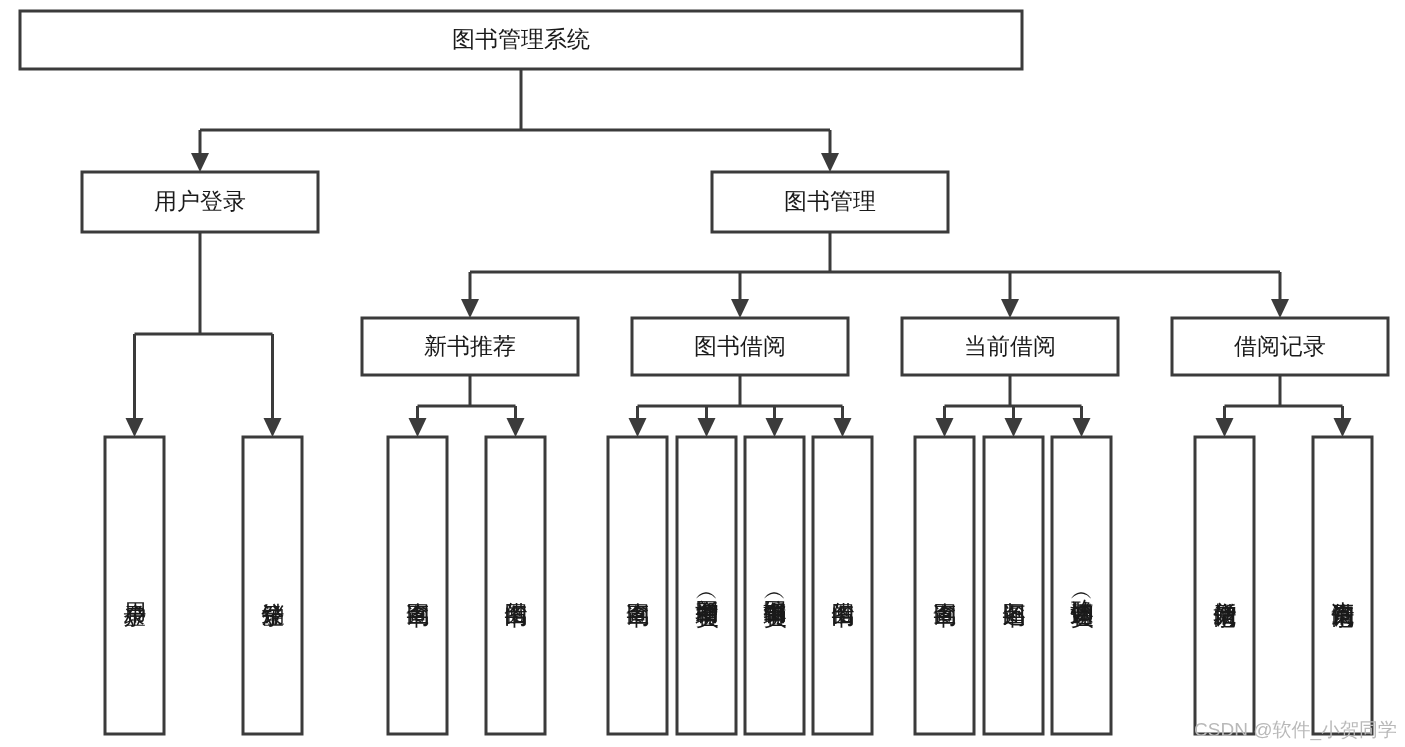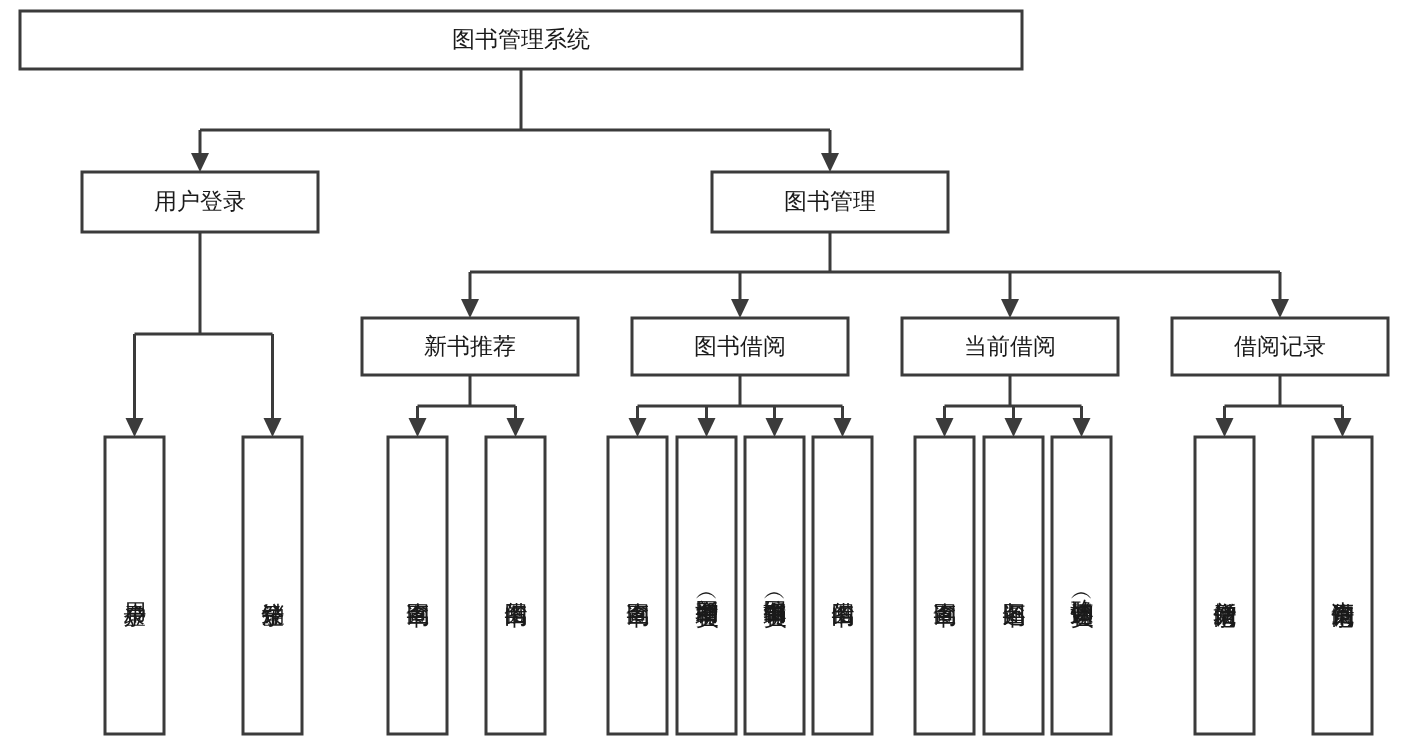--- a/index.html
+++ b/index.html
@@ -176,14 +176,15 @@
       <div class="node-label-v" style="left: 677px; top: 437px; width: 59px; height: 297px;">新增图书（管理员）</div>
       <div class="node-label-v" style="left: 745px; top: 437px; width: 59px; height: 297px;">编辑图书（管理员）</div>
       <div class="node-label-v" style="left: 813px; top: 437px; width: 59px; height: 297px;">借阅图书</div>
       <div class="node-label-v" style="left: 915px; top: 437px; width: 59px; height: 297px;">查询图书</div>
       <div class="node-label-v" style="left: 984px; top: 437px; width: 59px; height: 297px;">归还图书</div>
       <div class="node-label-v" style="left: 1052px; top: 437px; width: 59px; height: 297px;">确认归还（管理员）</div>
       <div class="node-label-v" style="left: 1195px; top: 437px; width: 59px; height: 297px;">新增借阅记录</div>
       <div class="node-label-v" style="left: 1313px; top: 437px; width: 59px; height: 297px;">查询借阅记录</div>
     </div>
 
+  <div class="watermark">CSDN @软件_小贺同学</div>
 
 </div>
 
 </body></html>

